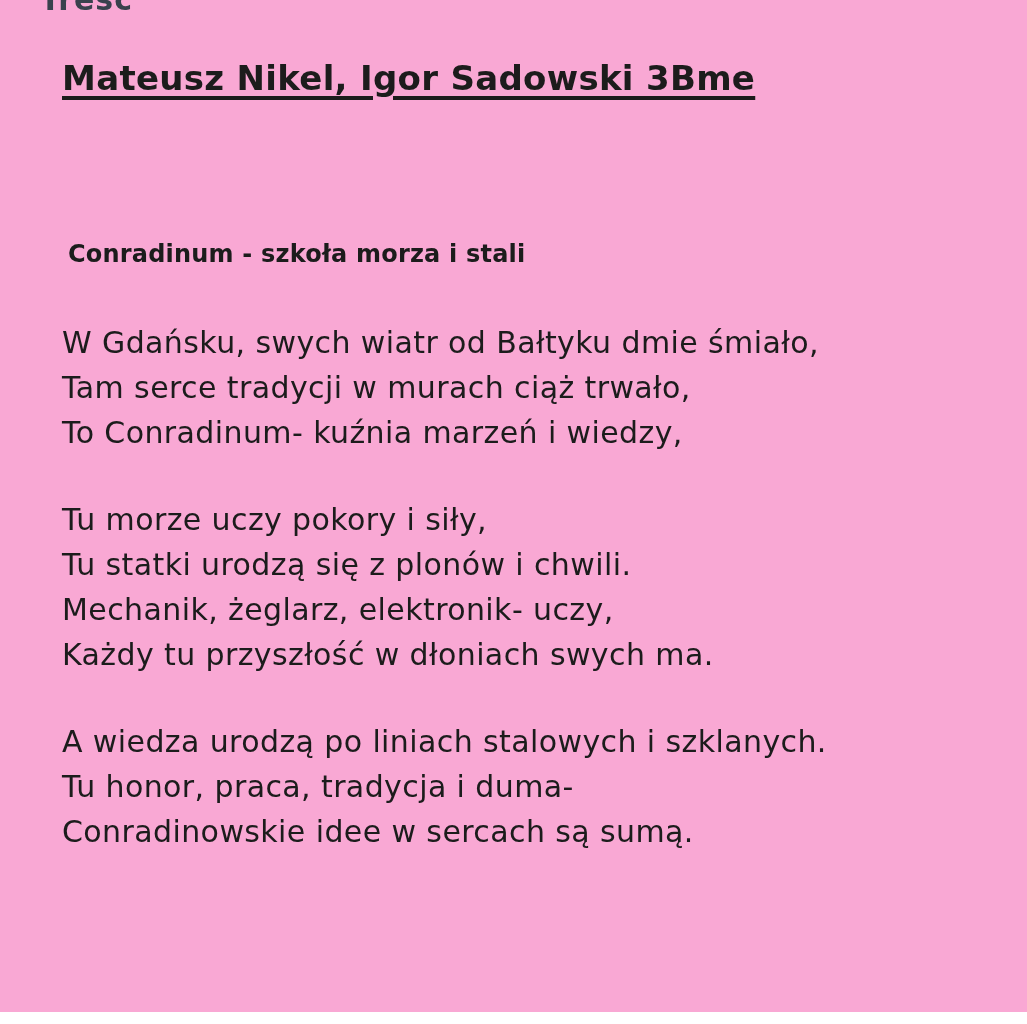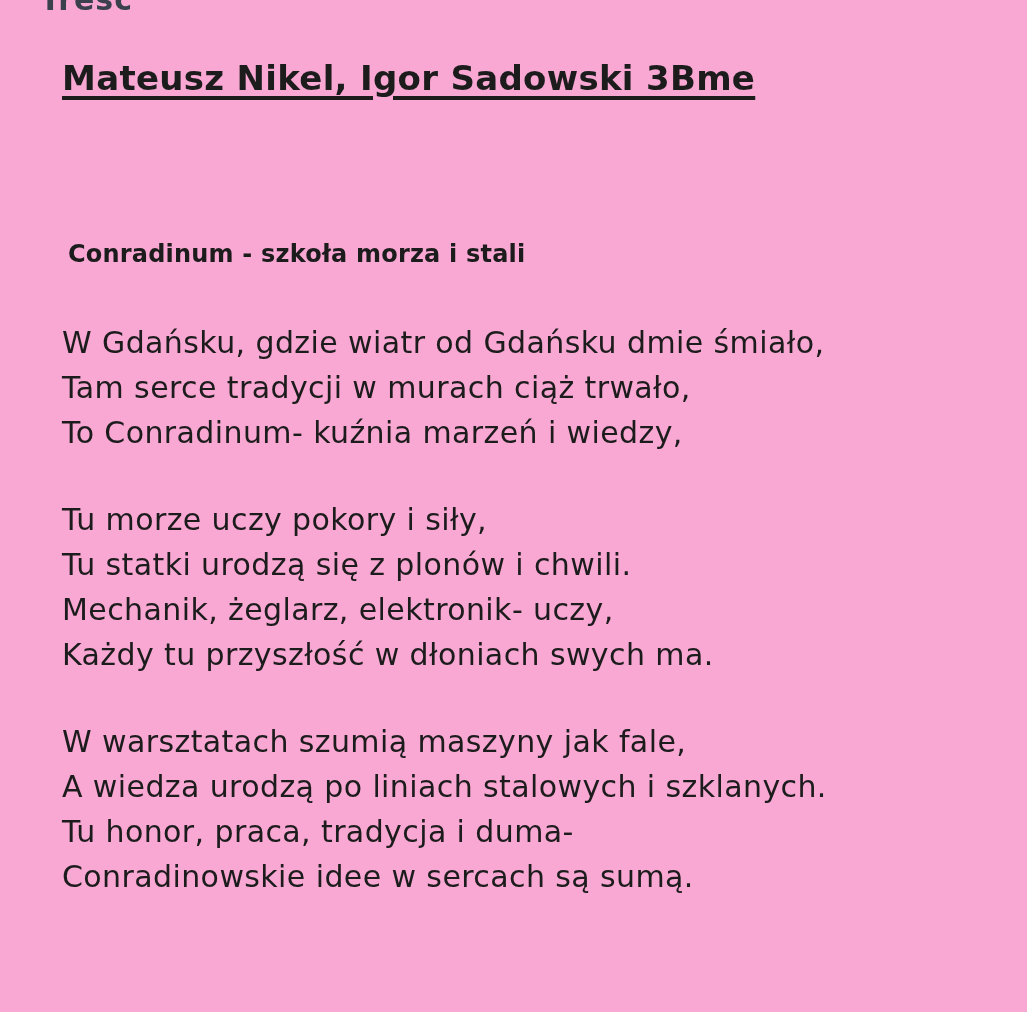--- a/index.html
+++ b/index.html
@@ -84,33 +84,32 @@
     <span>Treść</span>
   </div>
 
   <h1 class="authors">Mateusz Nikel, Igor Sadowski 3Bme</h1>
 
   <h2 class="poem-title">Conradinum - szkoła morza i stali</h2>
 
   <div class="poem-body">
 
     <p class="stanza">
-      <span class="line">W Gdańsku, gdzie wiatr od Gdańsku dmie śmiało,</span>
+      <span class="line">W Gdańsku, swych wiatr od Bałtyku dmie śmiało,</span>
       <span class="line">Tam serce tradycji w murach ciąż trwało,</span>
       <span class="line">To Conradinum- kuźnia marzeń i wiedzy,</span>
     </p>
 
     <p class="stanza">
       <span class="line">Tu morze uczy pokory i siły,</span>
       <span class="line">Tu statki urodzą się z plonów i chwili.</span>
       <span class="line">Mechanik, żeglarz, elektronik- uczy,</span>
       <span class="line">Każdy tu przyszłość w dłoniach swych ma.</span>
     </p>
 
     <p class="stanza">
-      <span class="line">W warsztatach szumią maszyny jak fale,</span>
       <span class="line">A wiedza urodzą po liniach stalowych i szklanych.</span>
       <span class="line">Tu honor, praca, tradycja i duma-</span>
       <span class="line">Conradinowskie idee w sercach są sumą.</span>
     </p>
 
   </div>
 </div>
 
 </body></html>

